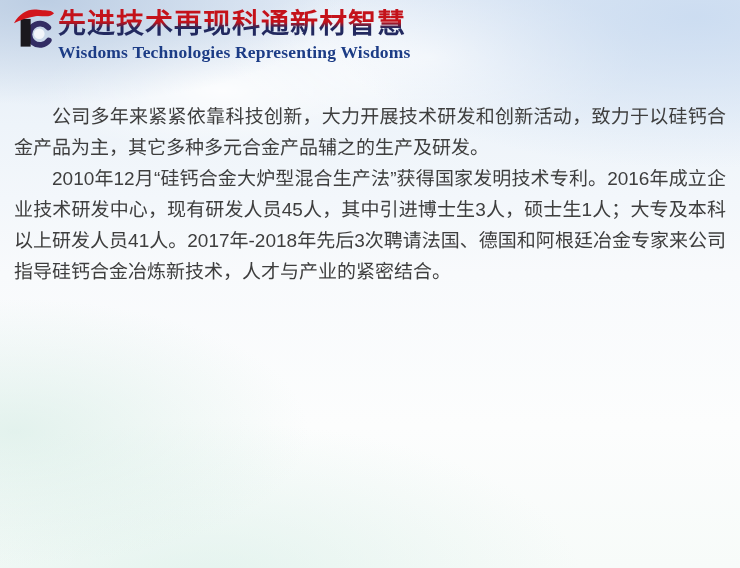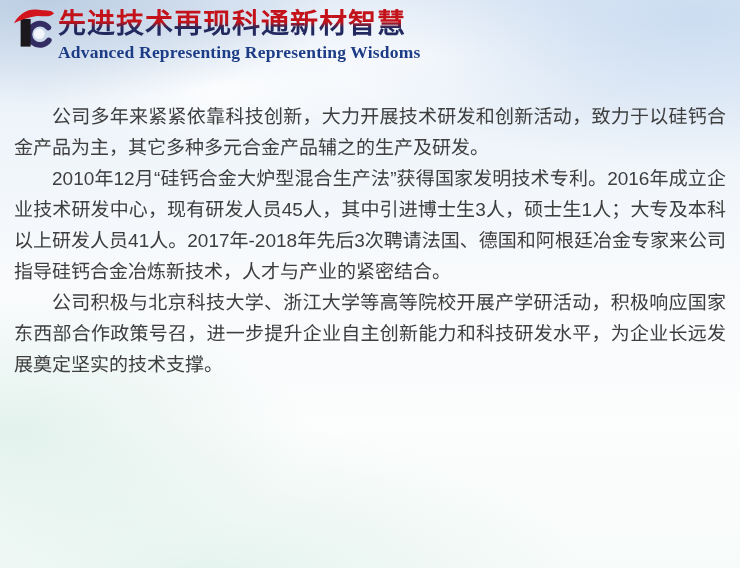--- a/index.html
+++ b/index.html
@@ -93,22 +93,21 @@
         <circle cx="27.5" cy="29" r="5.6" fill="#f2f5fa"></circle>
 
         <rect x="8" y="13.5" width="10.5" height="29" fill="#1a181d"></rect>
 
         <path d="M1 18 C 7 7, 17 2.2, 26.5 4 C 33 5.2, 39 3.4, 43 7.6
                  C 38 13, 30.5 9.6, 23.5 10.6 C 15.5 11.8, 7.5 14.6, 1 18 Z" fill="#d2151c"></path>
       </svg>
     </span>
 
     <div class="title-cn">先进技术再现科通新材智慧</div>
-    <div class="title-en">Advanced Representing Representing Wisdoms</div>
+    <div class="title-en">Wisdoms Technologies Representing Wisdoms</div>
   </div>
 
   <div class="article">
     <p>公司多年来紧紧依靠科技创新，大力开展技术研发和创新活动，致力于以硅钙合金产品为主，其它多种多元合金产品辅之的生产及研发。</p>
     <p>2010年12月“硅钙合金大炉型混合生产法”获得国家发明技术专利。2016年成立企业技术研发中心，现有研发人员45人，其中引进博士生3人，硕士生1人；大专及本科以上研发人员41人。2017年-2018年先后3次聘请法国、德国和阿根廷冶金专家来公司指导硅钙合金冶炼新技术，人才与产业的紧密结合。</p>
-    <p>公司积极与北京科技大学、浙江大学等高等院校开展产学研活动，积极响应国家东西部合作政策号召，进一步提升企业自主创新能力和科技研发水平，为企业长远发展奠定坚实的技术支撑。</p>
   </div>
 
 </div>
 
 </body></html>

